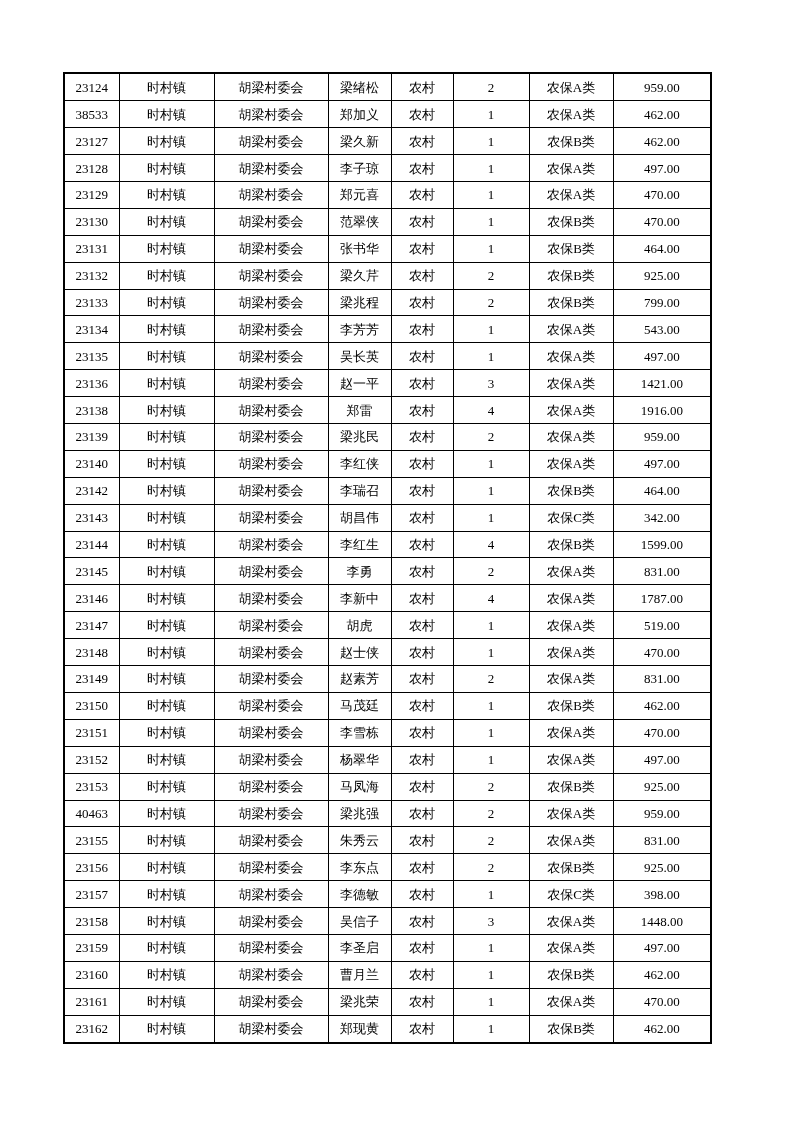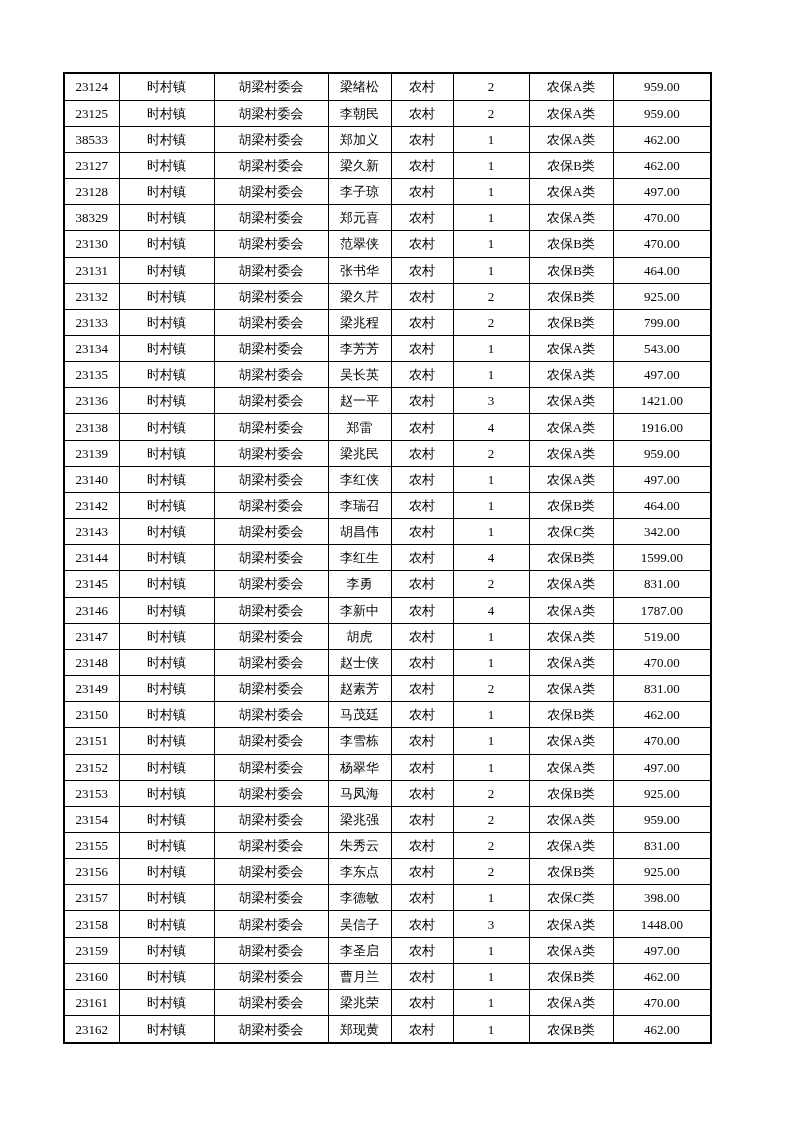--- a/index.html
+++ b/index.html
@@ -72,30 +72,20 @@
           <td>23124</td>
           <td>时村镇</td>
           <td>胡梁村委会</td>
           <td>梁绪松</td>
           <td>农村</td>
           <td>2</td>
           <td>农保A类</td>
           <td>959.00</td>
         </tr>
         <tr>
-          <td>23125</td>
-          <td>时村镇</td>
-          <td>胡梁村委会</td>
-          <td>李朝民</td>
-          <td>农村</td>
-          <td>2</td>
-          <td>农保A类</td>
-          <td>959.00</td>
-        </tr>
-        <tr>
           <td>38533</td>
           <td>时村镇</td>
           <td>胡梁村委会</td>
           <td>郑加义</td>
           <td>农村</td>
           <td>1</td>
           <td>农保A类</td>
           <td>462.00</td>
         </tr>
         <tr>
@@ -112,21 +102,21 @@
           <td>23128</td>
           <td>时村镇</td>
           <td>胡梁村委会</td>
           <td>李子琼</td>
           <td>农村</td>
           <td>1</td>
           <td>农保A类</td>
           <td>497.00</td>
         </tr>
         <tr>
-          <td>38329</td>
+          <td>23129</td>
           <td>时村镇</td>
           <td>胡梁村委会</td>
           <td>郑元喜</td>
           <td>农村</td>
           <td>1</td>
           <td>农保A类</td>
           <td>470.00</td>
         </tr>
         <tr>
           <td>23130</td>
@@ -342,21 +332,21 @@
           <td>23153</td>
           <td>时村镇</td>
           <td>胡梁村委会</td>
           <td>马凤海</td>
           <td>农村</td>
           <td>2</td>
           <td>农保B类</td>
           <td>925.00</td>
         </tr>
         <tr>
-          <td>23154</td>
+          <td>40463</td>
           <td>时村镇</td>
           <td>胡梁村委会</td>
           <td>梁兆强</td>
           <td>农村</td>
           <td>2</td>
           <td>农保A类</td>
           <td>959.00</td>
         </tr>
         <tr>
           <td>23155</td>

